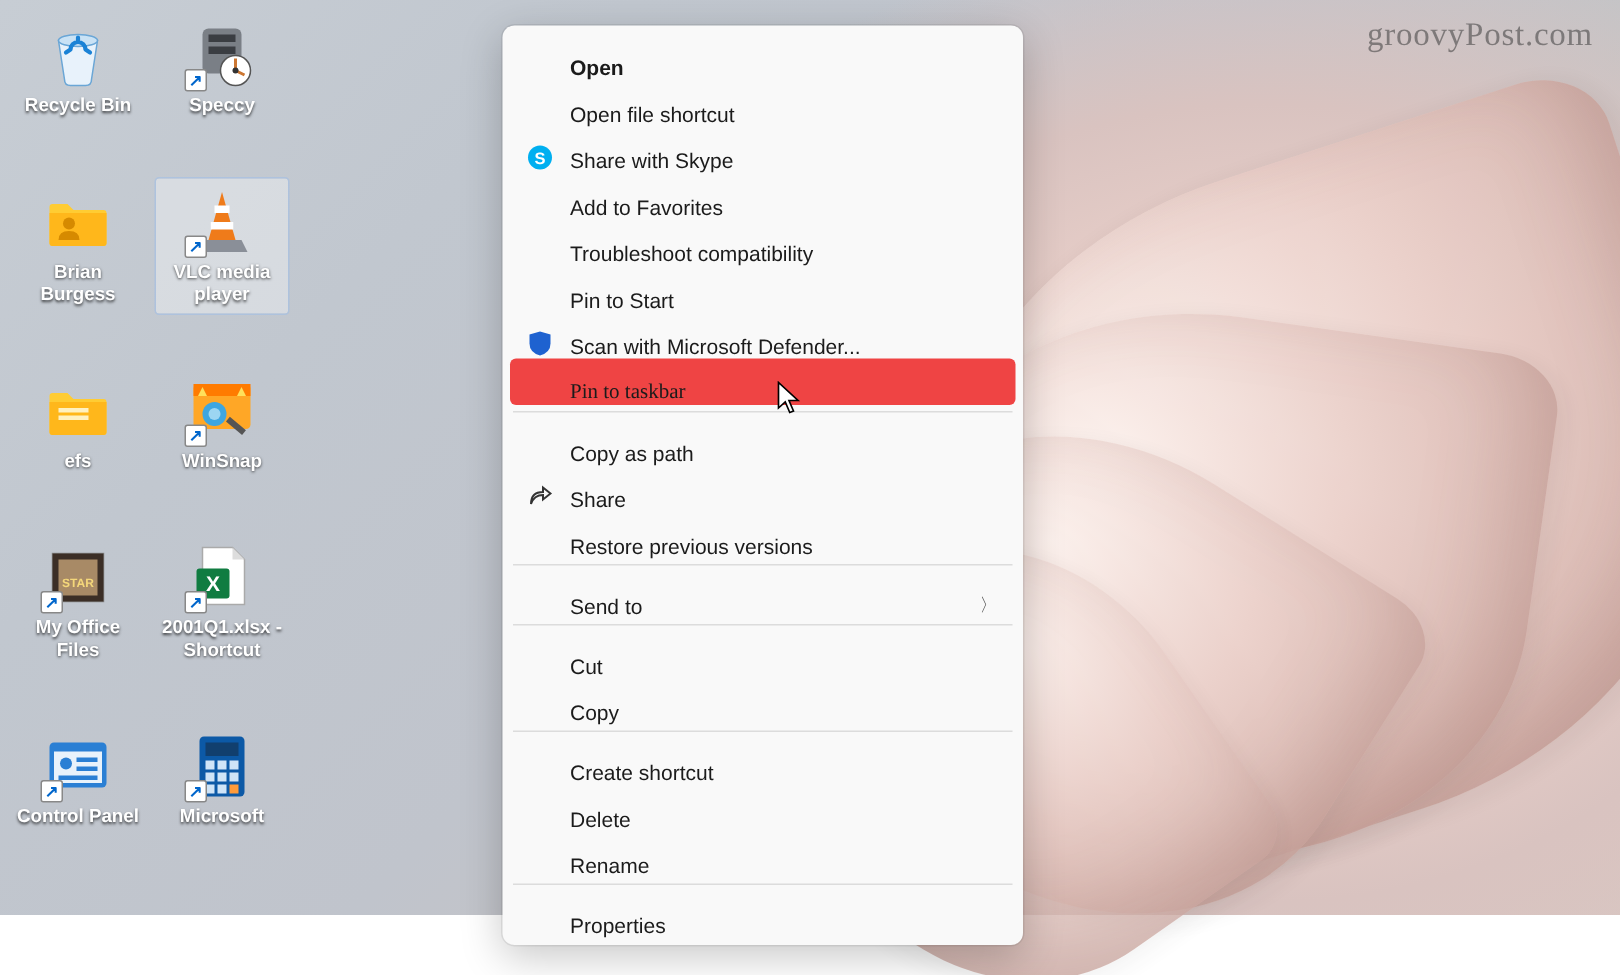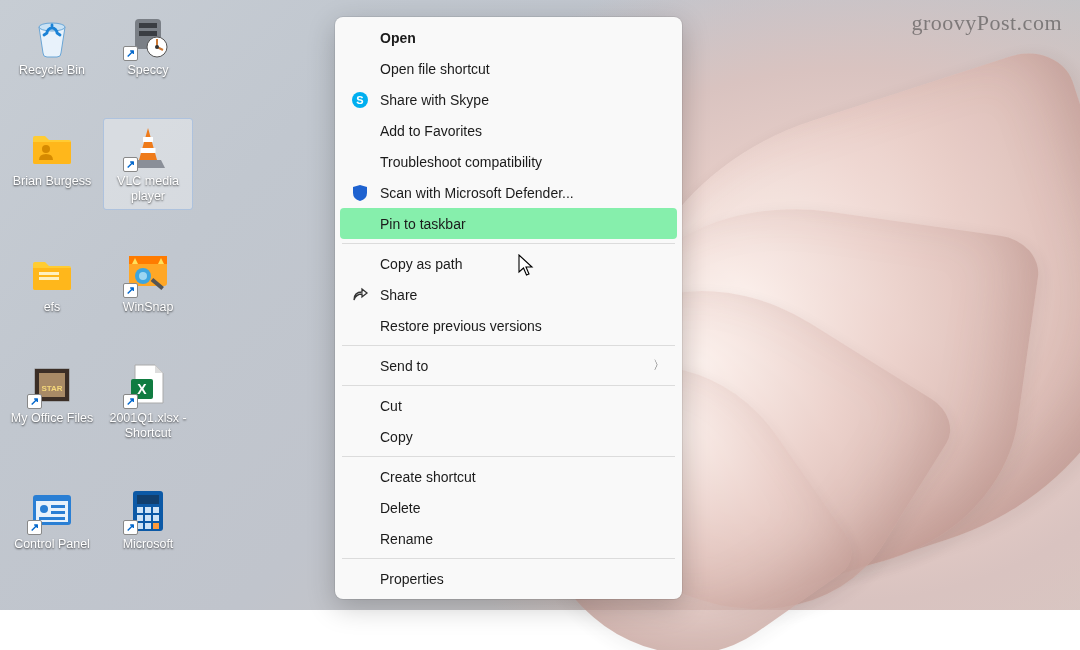--- a/index.html
+++ b/index.html
@@ -21,40 +21,40 @@
   .watermark {
     position: absolute; top: 10px; right: 18px;
     color: rgba(60,60,60,0.55); font-size: 22px; letter-spacing: 0.5px;
     font-family: Georgia, serif;
   }
 
   .icons { position: absolute; top: 8px; left: 8px; display: grid; grid-template-columns: 90px 90px; gap: 36px 6px; }
   .desktop-icon { width: 88px; display: flex; flex-direction: column; align-items: center; cursor: default; padding: 4px 0; border-radius: 2px; }
   .desktop-icon.selected { background: rgba(255,255,255,0.35); outline: 1px solid rgba(160,190,230,0.6); }
   .desktop-icon .ic { width: 48px; height: 48px; display: flex; align-items: center; justify-content: center; position: relative; }
-  .desktop-icon .lbl { color: #fff; font-size: 12.5px; text-align: center; text-shadow: 0 1px 2px rgba(0,0,0,0.7); line-height: 1.25; margin-top: 3px; max-width: 84px; word-wrap: break-word; }
+  .desktop-icon .lbl { color: #fff; font-size: 12.5px; text-align: center; text-shadow: 0 1px 2px rgba(0,0,0,0.7); line-height: 1.25; margin-top: 3px; max-width: 84px; word-wrap: break-word; font-weight: bold; }
   .shortcut-arrow {
     position: absolute; bottom: -1px; left: -1px; width: 15px; height: 15px;
     background: #fff; border: 1px solid #888; border-radius: 2px;
     display: flex; align-items: center; justify-content: center;
     font-size: 11px; color: #0066cc; font-weight: bold;
   }
 
   .context-menu {
     position: absolute; top: 17px; left: 335px; width: 347px;
     background: #f9f9f9; border-radius: 8px;
     box-shadow: 0 8px 28px rgba(0,0,0,0.22), 0 0 0 1px rgba(0,0,0,0.07);
     padding: 5px; font-size: 14px; color: #1b1b1b;
   }
   .menu-item {
-    display: flex; align-items: center; height: 31px;
+    display: flex; align-items: flex-end; height: 31px;
     padding: 0 12px 0 40px; position: relative; border-radius: 4px;
     cursor: default;
   }
-  .menu-item.hovered { background: #86efac; }
+  .menu-item.hovered { background: #ef4444; font-family: Liberation Serif, serif; }
   .menu-item.bold { font-weight: 600; }
   .menu-item .mi-icon { position: absolute; left: 10px; width: 20px; height: 20px; display:flex; align-items:center; justify-content:center; }
   .menu-item .chevron { margin-left: auto; color: #555; font-size: 12px; }
   .menu-sep { height: 1px; background: #dcdcdc; margin: 4px 2px; }
 
   .cursor { position: absolute; top: 254px; left: 518px; width: 18px; height: 24px; pointer-events: none; }
 </style>
 </head>
 <body>
 
@@ -230,20 +230,23 @@
         </span>
         <span>Share with Skype</span>
       </div>
       <div class="menu-item">
         <span>Add to Favorites</span>
       </div>
       <div class="menu-item">
         <span>Troubleshoot compatibility</span>
       </div>
       <div class="menu-item">
+        <span>Pin to Start</span>
+      </div>
+      <div class="menu-item">
         <span class="mi-icon">
           <svg width="18" height="18" viewBox="0 0 18 18">
             <path d="M9 1 L16 3 L16 9 Q16 15 9 17 Q2 15 2 9 L2 3 Z" fill="#1e62d0"></path>
           </svg>
         </span>
         <span>Scan with Microsoft Defender...</span>
       </div>
       <div class="menu-item hovered">
         <span>Pin to taskbar</span>
       </div>

